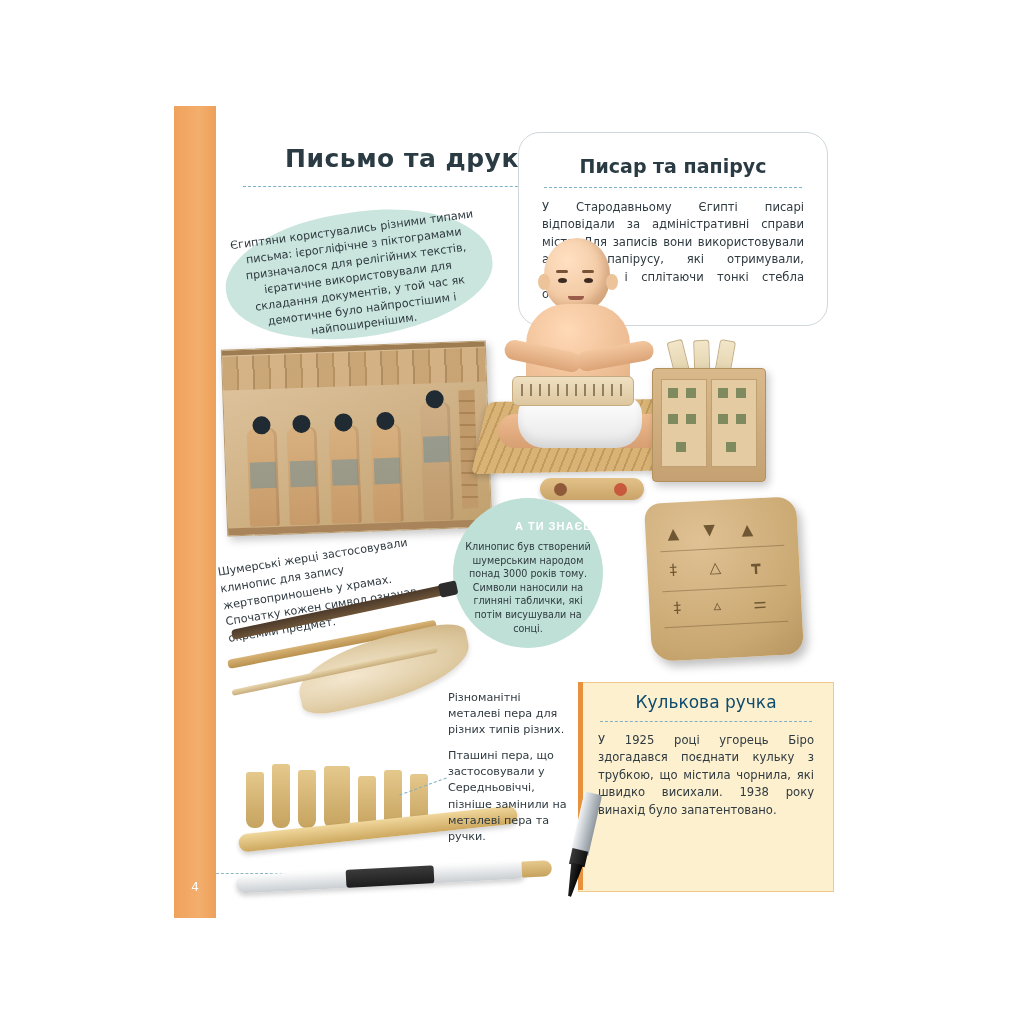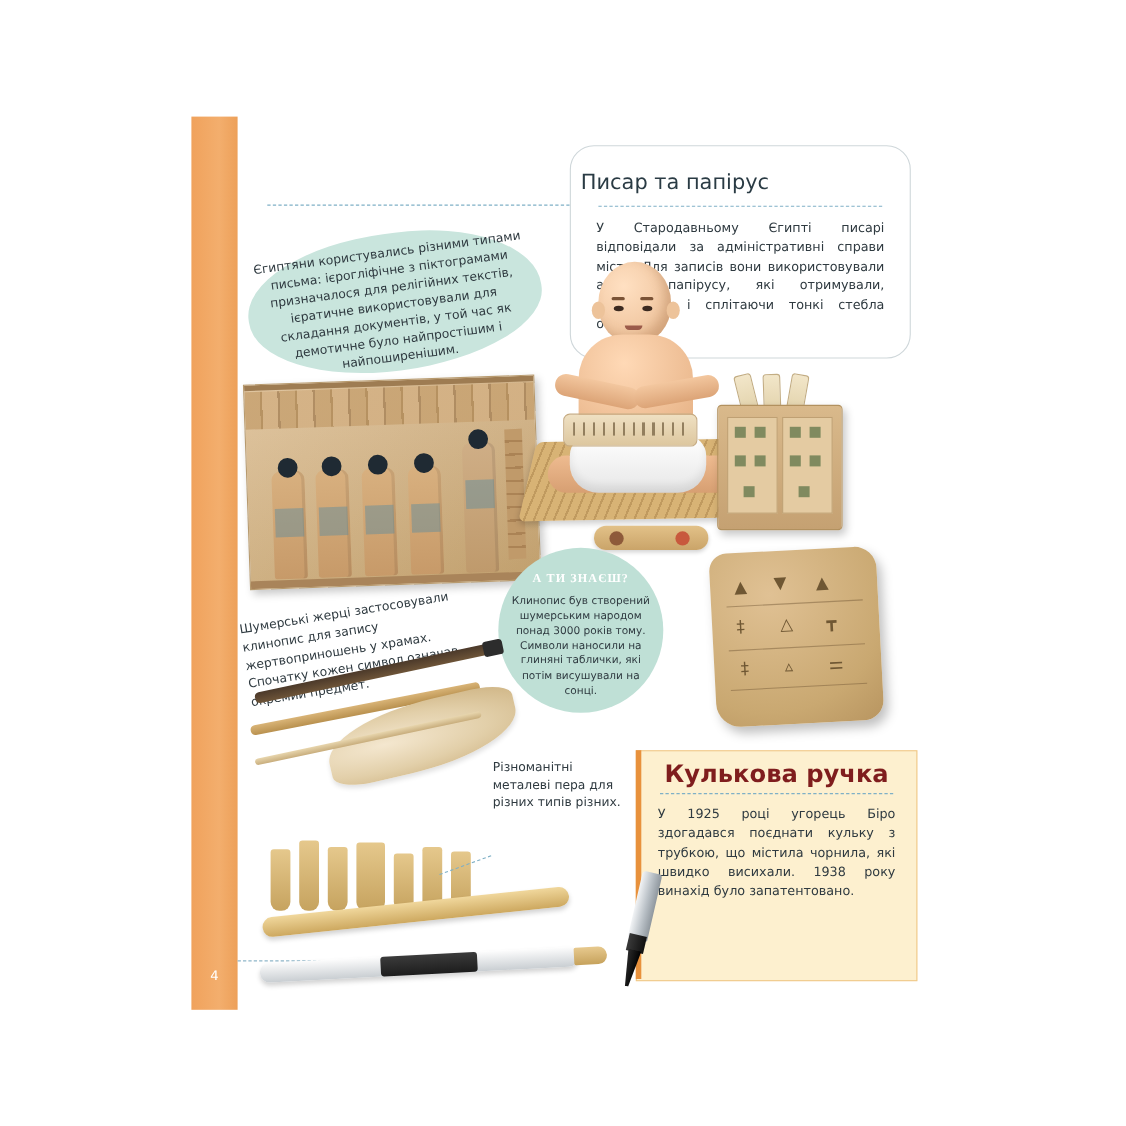--- a/index.html
+++ b/index.html
@@ -111,23 +111,23 @@
     border-left: 14px solid transparent;
     border-right: 26px solid transparent;
     border-top: 34px solid #ffffff;
     filter: drop-shadow(0px 2px 0px #cfd7da);
   }
   .bubble-title {
     position: absolute;
     left: 528px;
     top: 155px;
     width: 290px;
-    text-align: left;
+    text-align: center;
     font-size: 19px;
-    font-weight: normal;
+    font-weight: bold;
     color: #2a3b44;
     font-family: "DejaVu Sans", sans-serif;
   }
   .bubble-rule {
     position: absolute;
     left: 544px;
     top: 187px;
     width: 258px;
     border-top: 1.4px dashed #7fb0c6;
   }
@@ -388,26 +388,26 @@
     width: 150px;
     height: 150px;
     border-radius: 50%;
     background: #bfe0d6;
   }
   .circle-title {
     position: absolute;
     left: 453px;
     top: 520px;
     width: 150px;
-    text-align: center;
+    text-align: right;
     font-size: 11px;
     font-weight: bold;
     color: #ffffff;
     letter-spacing: 1px;
-    font-family: Liberation Serif, serif;
+    font-family: Liberation Sans, sans-serif;
   }
   .circle-text {
     position: absolute;
     left: 462px;
     top: 540px;
     width: 132px;
     text-align: center;
     font-size: 9.6px;
     line-height: 1.42;
     color: #2f3a40;
@@ -586,23 +586,23 @@
     width: 5px;
     height: 208px;
     background: #e8913c;
   }
   .ybox-title {
     position: absolute;
     left: 586px;
     top: 692px;
     width: 240px;
     text-align: center;
-    font-size: 22px;
-    font-weight: bold;
-    color: #7f1d1d;
+    font-size: 17px;
+    font-weight: normal;
+    color: #0c4a6e;
     font-family: "DejaVu Sans", sans-serif;
   }
   .ybox-rule {
     position: absolute;
     left: 600px;
     top: 721px;
     width: 212px;
     border-top: 1.4px dashed #7fb0c6;
   }
   .ybox-text {
@@ -647,20 +647,21 @@
 </style>
 </head>
 <body>
 
 <div class="page">
 
   <div class="left-bar"></div>
   <div class="page-number">4</div>
   <div class="dash-left"></div>
 
+  <div class="title">Письмо та друк</div>
   <div class="title-rule"></div>
 
   <div class="blob-green"></div>
   <div class="blob-green-text">Єгиптяни користувались різними типами письма: ієрогліфічне з піктограмами призначалося для релігійних текстів, ієратичне використовували для складання документів, у той час як демотичне було найпростішим і найпоширенішим.</div>
 
   <div class="bubble"></div>
   <div class="bubble-tail"></div>
   <div class="bubble-title">Писар та папірус</div>
   <div class="bubble-rule"></div>
   <div class="bubble-text">У Стародавньому Єгипті писарі відповідали за адміністративні справи міста. Для записів вони використовували аркуші папірусу, які отримували, висушуючи і сплітаючи тонкі стебла осоки.</div>
@@ -757,20 +758,21 @@
   </div>
 
   <div class="pen-gold"></div>
   <div class="pen-silver">
     <div class="cap"></div>
     <div class="nib-tip"></div>
   </div>
 
   <div class="dash-nib"></div>
   <div class="note-metal">Різноманітні металеві пера для різних типів різних.</div>
+  <div class="note-feather">Пташині пера, що застосовували у Середньовіччі, пізніше замінили на металеві пера та ручки.</div>
 
   <div class="ybox"></div>
   <div class="ybox-accent"></div>
   <div class="ybox-title">Кулькова ручка</div>
   <div class="ybox-rule"></div>
   <div class="ybox-text">У 1925 році угорець Біро здогадався поєднати кульку з трубкою, що містила чорнила, які швидко висихали. 1938 року винахід було запатентовано.</div>
   <div class="ballpen">
     <div class="barrel"></div>
     <div class="grip"></div>
     <div class="tip"></div>

